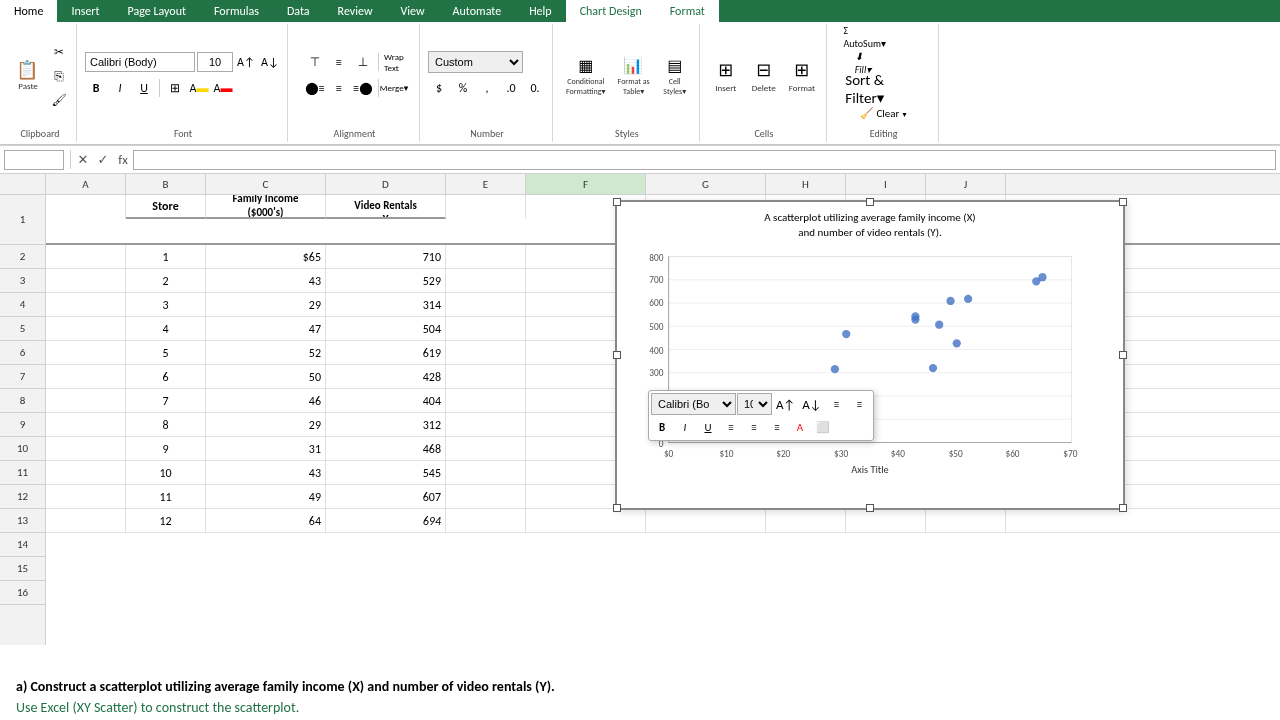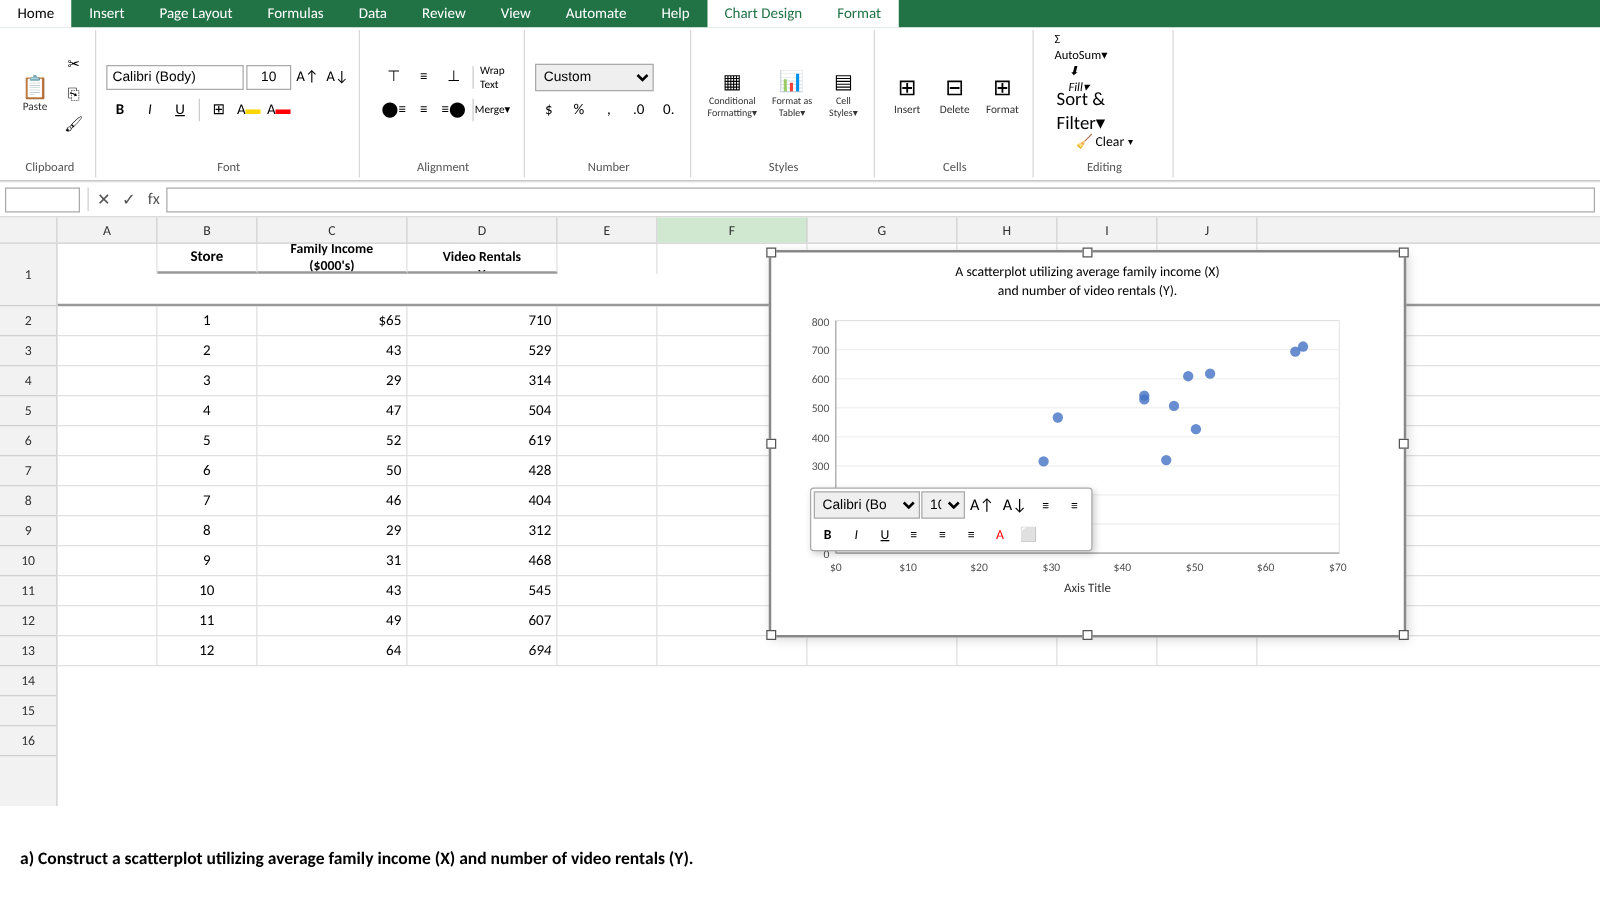--- a/index.html
+++ b/index.html
@@ -541,13 +541,14 @@
       <div class="mini-btn">≡</div>
       <div class="mini-btn">≡</div>
       <div class="mini-btn" style="color:#ff0000;">A</div>
       <div class="mini-btn">⬜</div>
     </div>
   </div>
 </div>
 
 <div class="bottom-section">
   <div class="instruction-text">a)  Construct a scatterplot utilizing average family income (X) and number of video rentals (Y).</div>
+  <div class="instruction-green">Use Excel (XY Scatter) to construct the scatterplot.</div>
 </div>
 
 </body></html>

